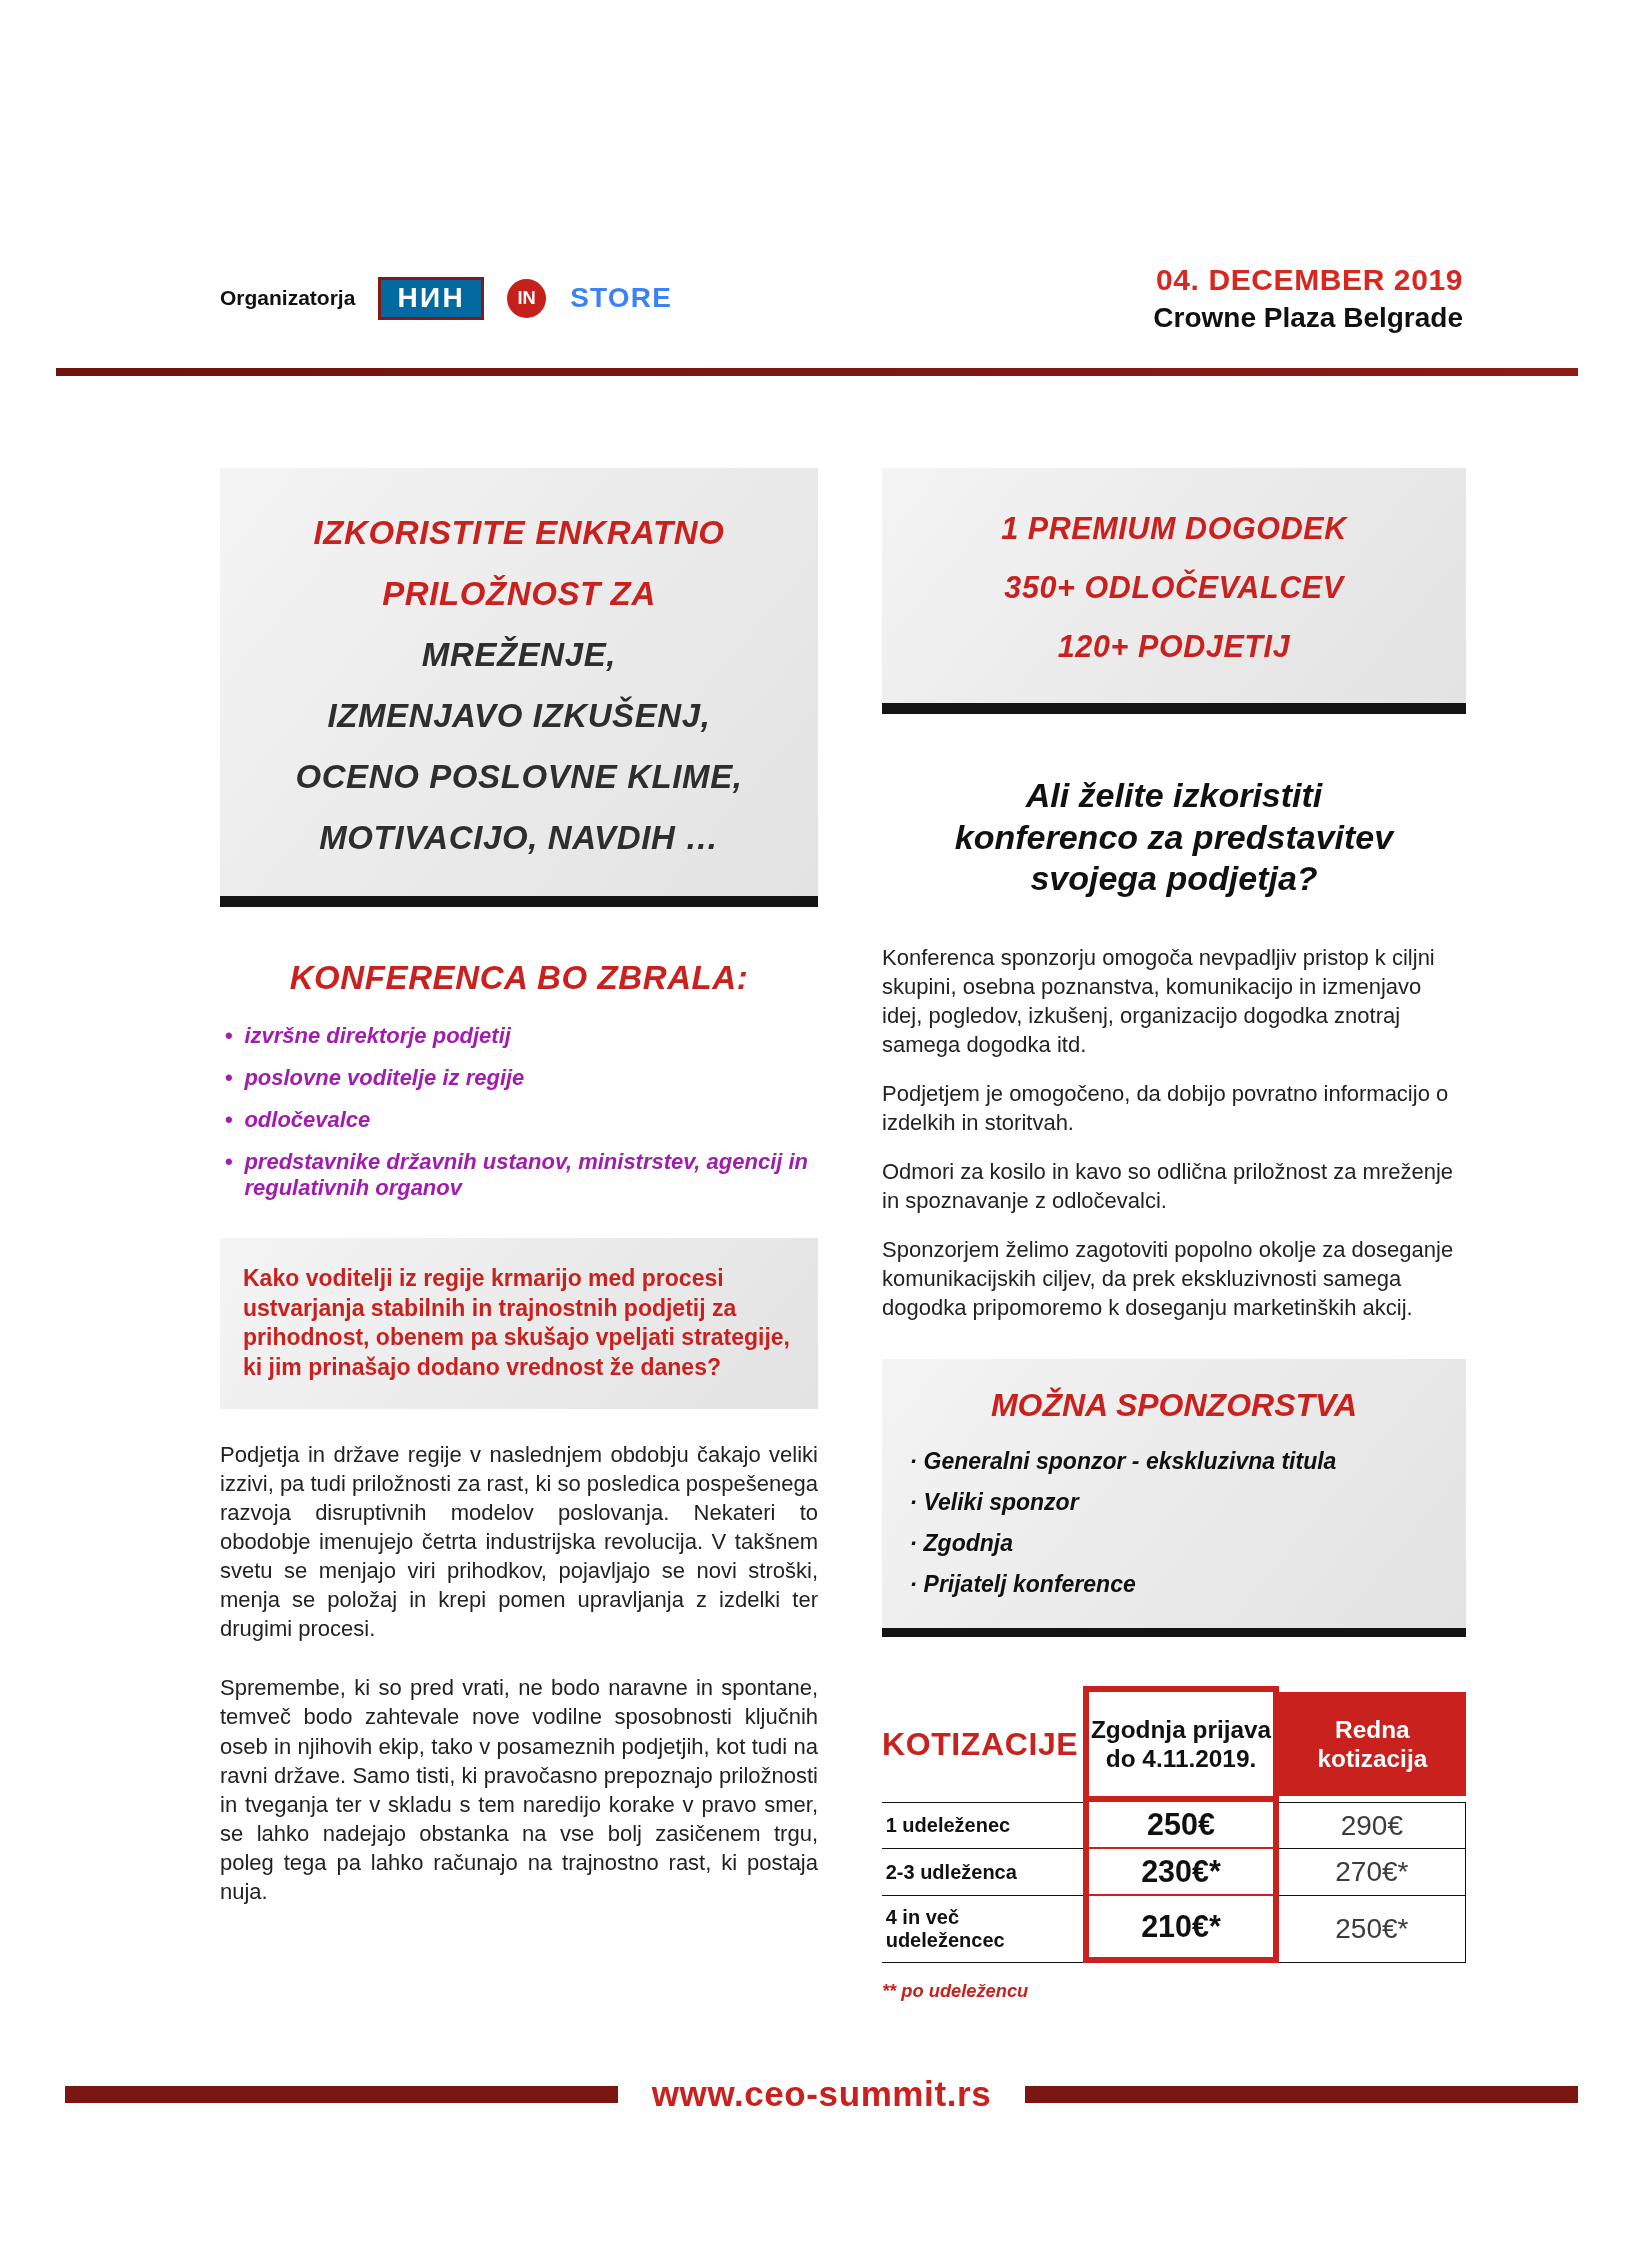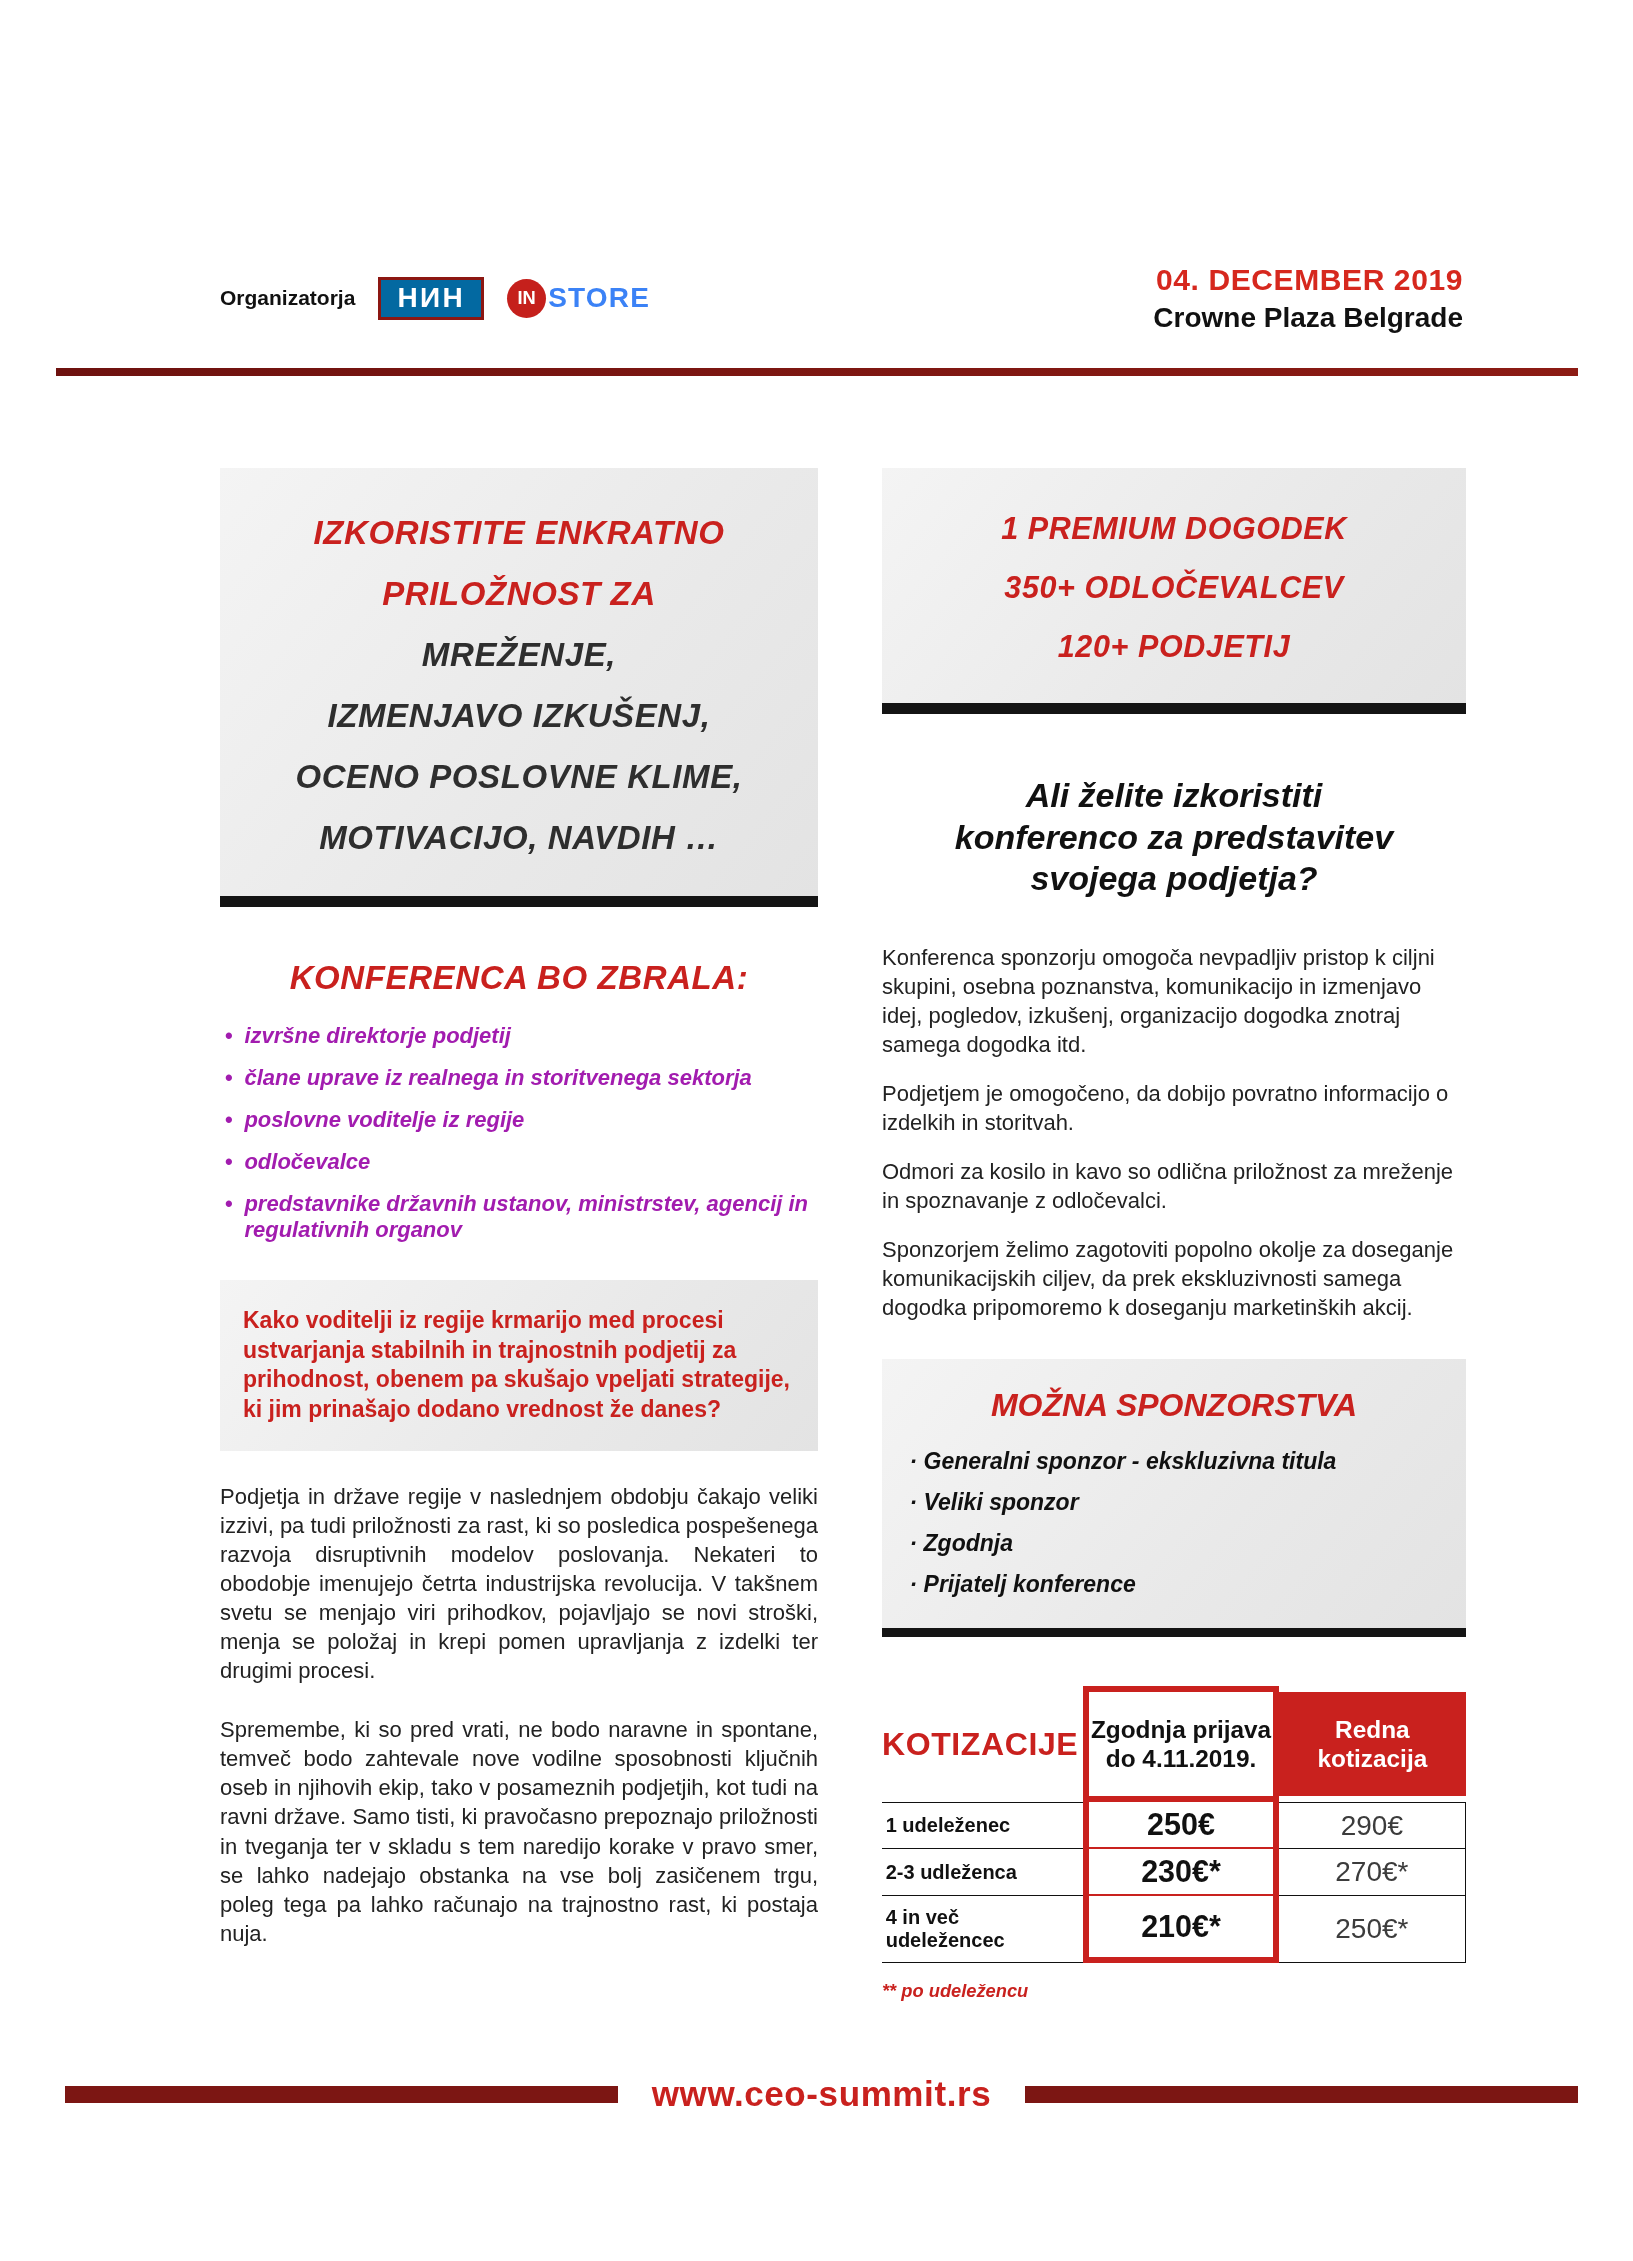--- a/index.html
+++ b/index.html
@@ -19,21 +19,21 @@
     margin:263px 171px 0 220px;
     display:flex; justify-content:space-between; align-items:center;
   }
   .org-cluster { display:flex; align-items:center; gap:23px; }
   .org-label { font-size:21px; font-weight:bold; color:#111; }
   .nin-logo {
     background:#0369a1; border:3.1px solid #8c1712;
     color:#fff; font-weight:bold; font-size:28px; letter-spacing:2.4px;
     padding:4.9px 16px; line-height:1;
   }
-  .instore { display:flex; align-items:center; gap:2px; }
+  .instore { display:flex; align-items:center; gap:24px; }
   .instore-circle {
     width:39px; height:39px; border-radius:50%;
     background:#c5201c; color:#fff; font-weight:bold; font-size:18.3px;
     display:flex; align-items:center; justify-content:center;
   }
   .instore-word { font-size:28px; font-weight:bold; letter-spacing:1.2px; color:#3b82f6; }
   .event-meta { text-align:right; }
   .event-date { font-size:30px; font-weight:bold; color:#d6281e; letter-spacing:0.6px; }
   .event-venue { font-size:28px; font-weight:bold; color:#111; margin-top:4.9px; }
 
@@ -234,21 +234,20 @@
         <div class="hero-line dark">MREŽENJE,</div>
         <div class="hero-line dark">IZMENJAVO IZKUŠENJ,</div>
         <div class="hero-line dark">OCENO POSLOVNE KLIME,</div>
         <div class="hero-line dark">MOTIVACIJO, NAVDIH …</div>
       </div>
 
       <div class="section-heading">KONFERENCA BO ZBRALA:</div>
 
       <ul class="bullet-list">
         <li>izvršne direktorje podjetij</li>
-        <li>člane uprave iz realnega in storitvenega sektorja</li>
         <li>poslovne voditelje iz regije</li>
         <li>odločevalce</li>
         <li>predstavnike državnih ustanov, ministrstev, agencij in regulativnih organov</li>
       </ul>
 
       <div class="question-box graybox">Kako voditelji iz regije krmarijo med procesi ustvarjanja stabilnih in trajnostnih podjetij za prihodnost, obenem pa skušajo vpeljati strategije, ki jim prinašajo dodano vrednost že danes?</div>
 
       <p class="body-para">Podjetja in države regije v naslednjem obdobju čakajo veliki izzivi, pa tudi priložnosti za rast, ki so posledica pospešenega razvoja disruptivnih modelov poslovanja. Nekateri to obodobje imenujejo četrta industrijska revolucija. V takšnem svetu se menjajo viri prihodkov, pojavljajo se novi stroški, menja se položaj in krepi pomen upravljanja z izdelki ter drugimi procesi.</p>
       <p class="body-para">Spremembe, ki so pred vrati, ne bodo naravne in spontane, temveč bodo zahtevale nove vodilne sposobnosti ključnih oseb in njihovih ekip, tako v posameznih podjetjih, kot tudi na ravni države. Samo tisti, ki pravočasno prepoznajo priložnosti in tveganja ter v skladu s tem naredijo korake v pravo smer, se lahko nadejajo obstanka na vse bolj zasičenem trgu, poleg tega pa lahko računajo na trajnostno rast, ki postaja nuja.</p>
 

